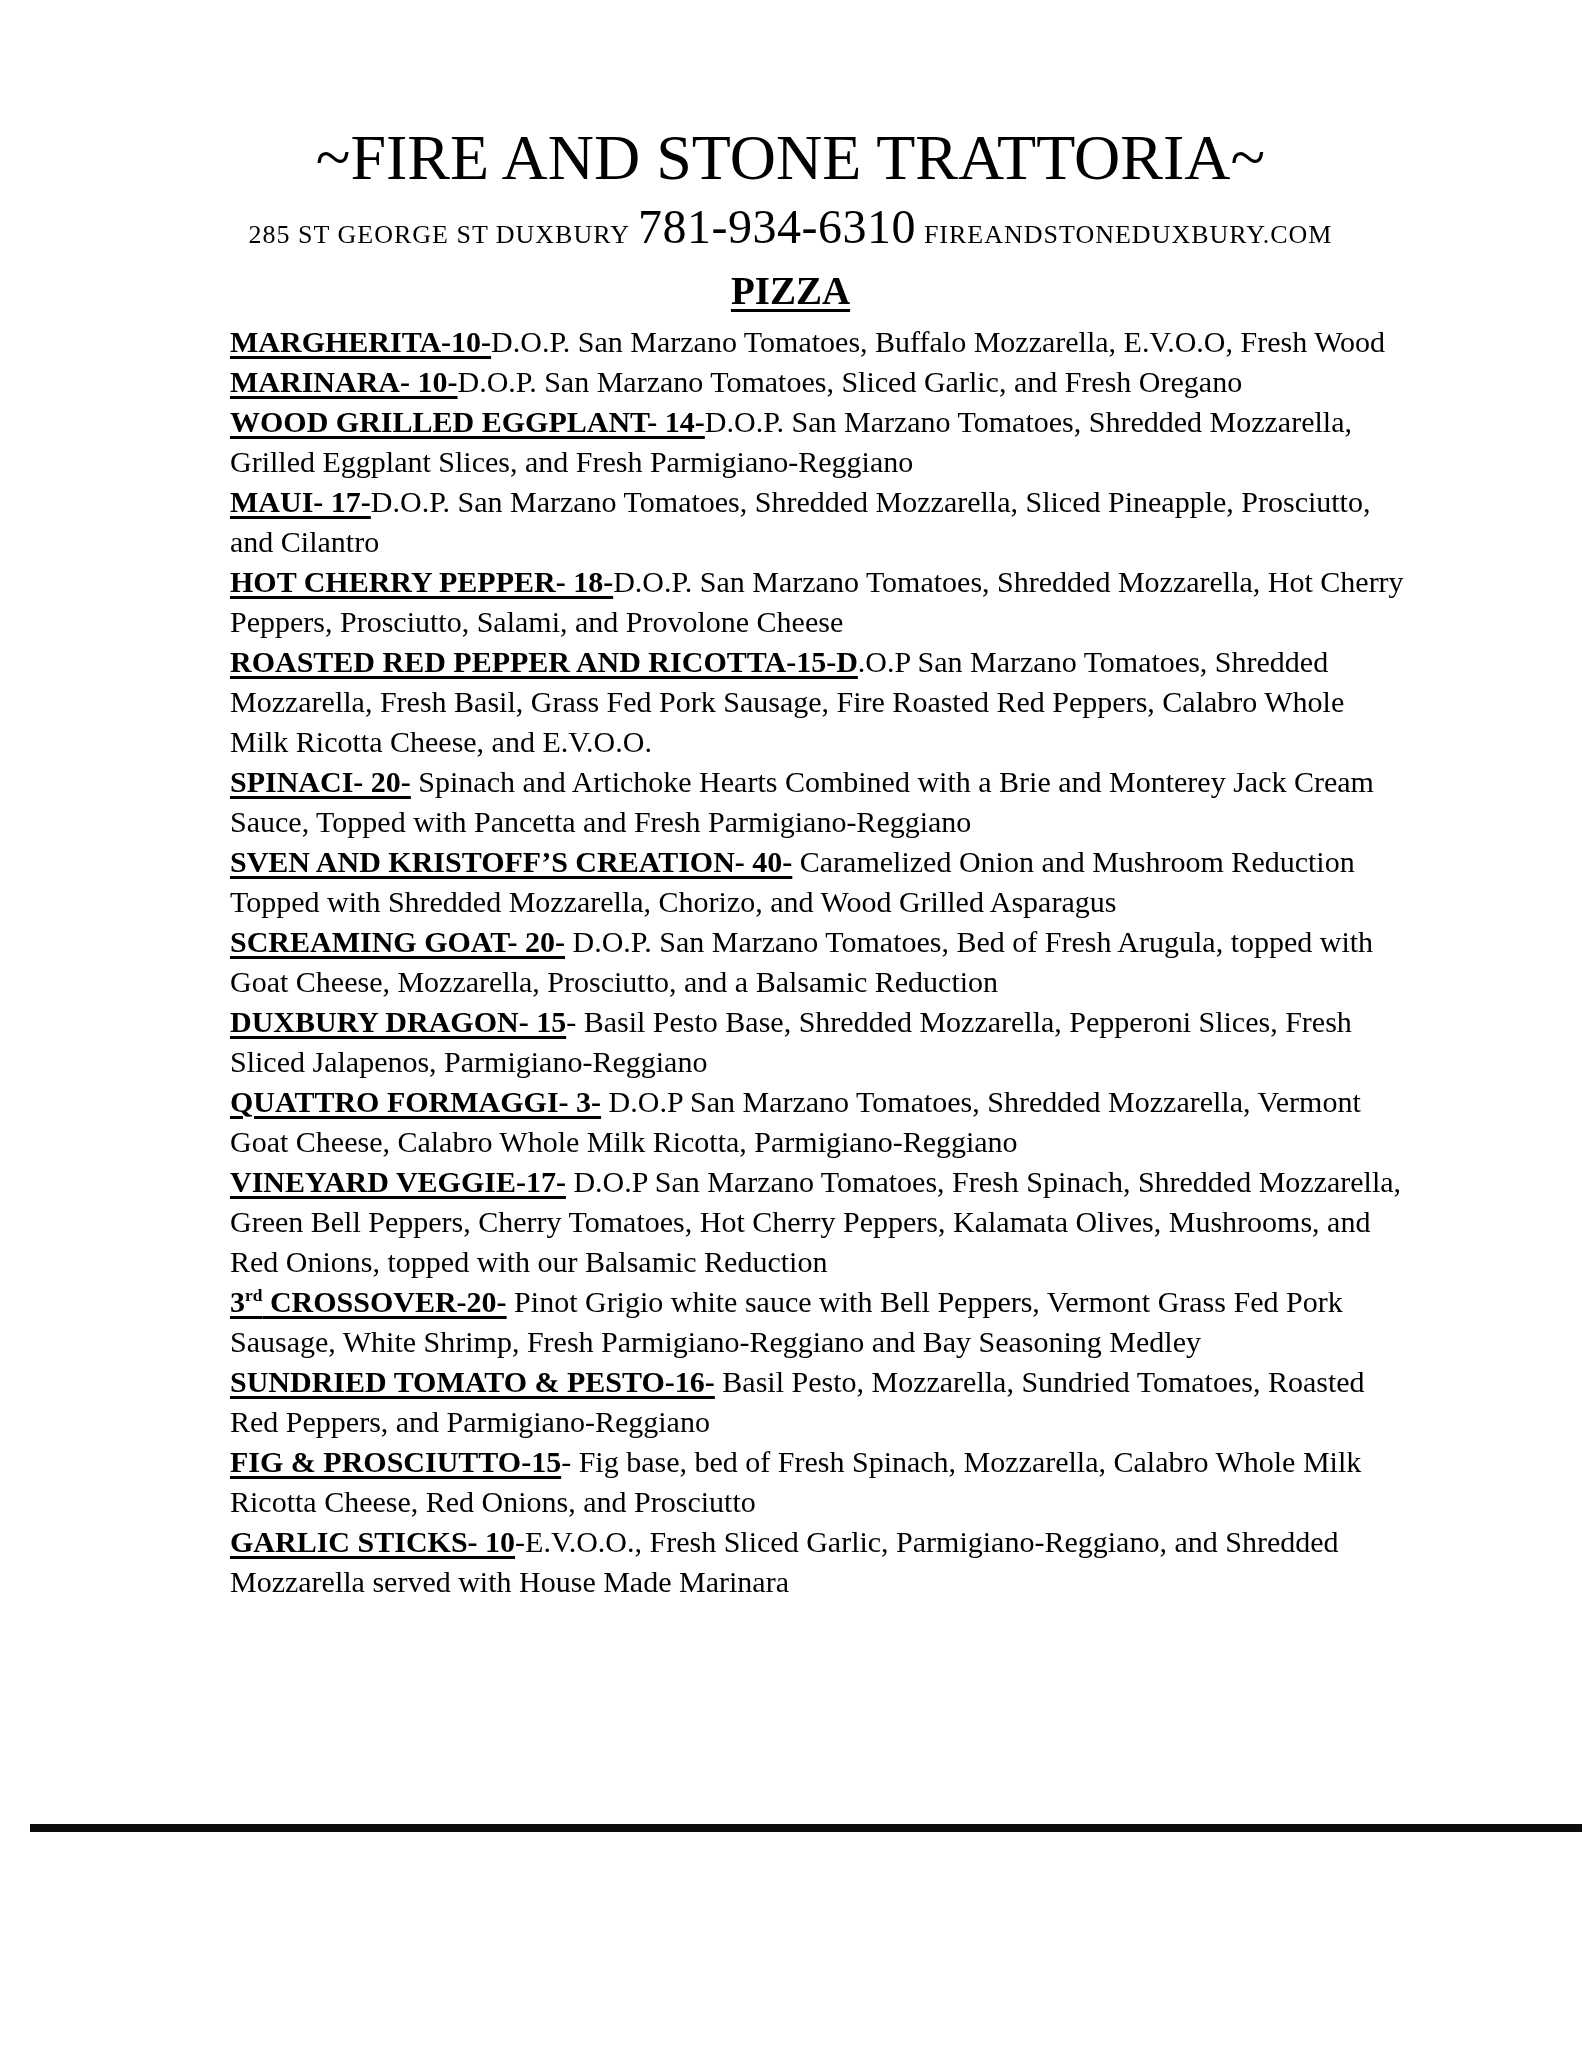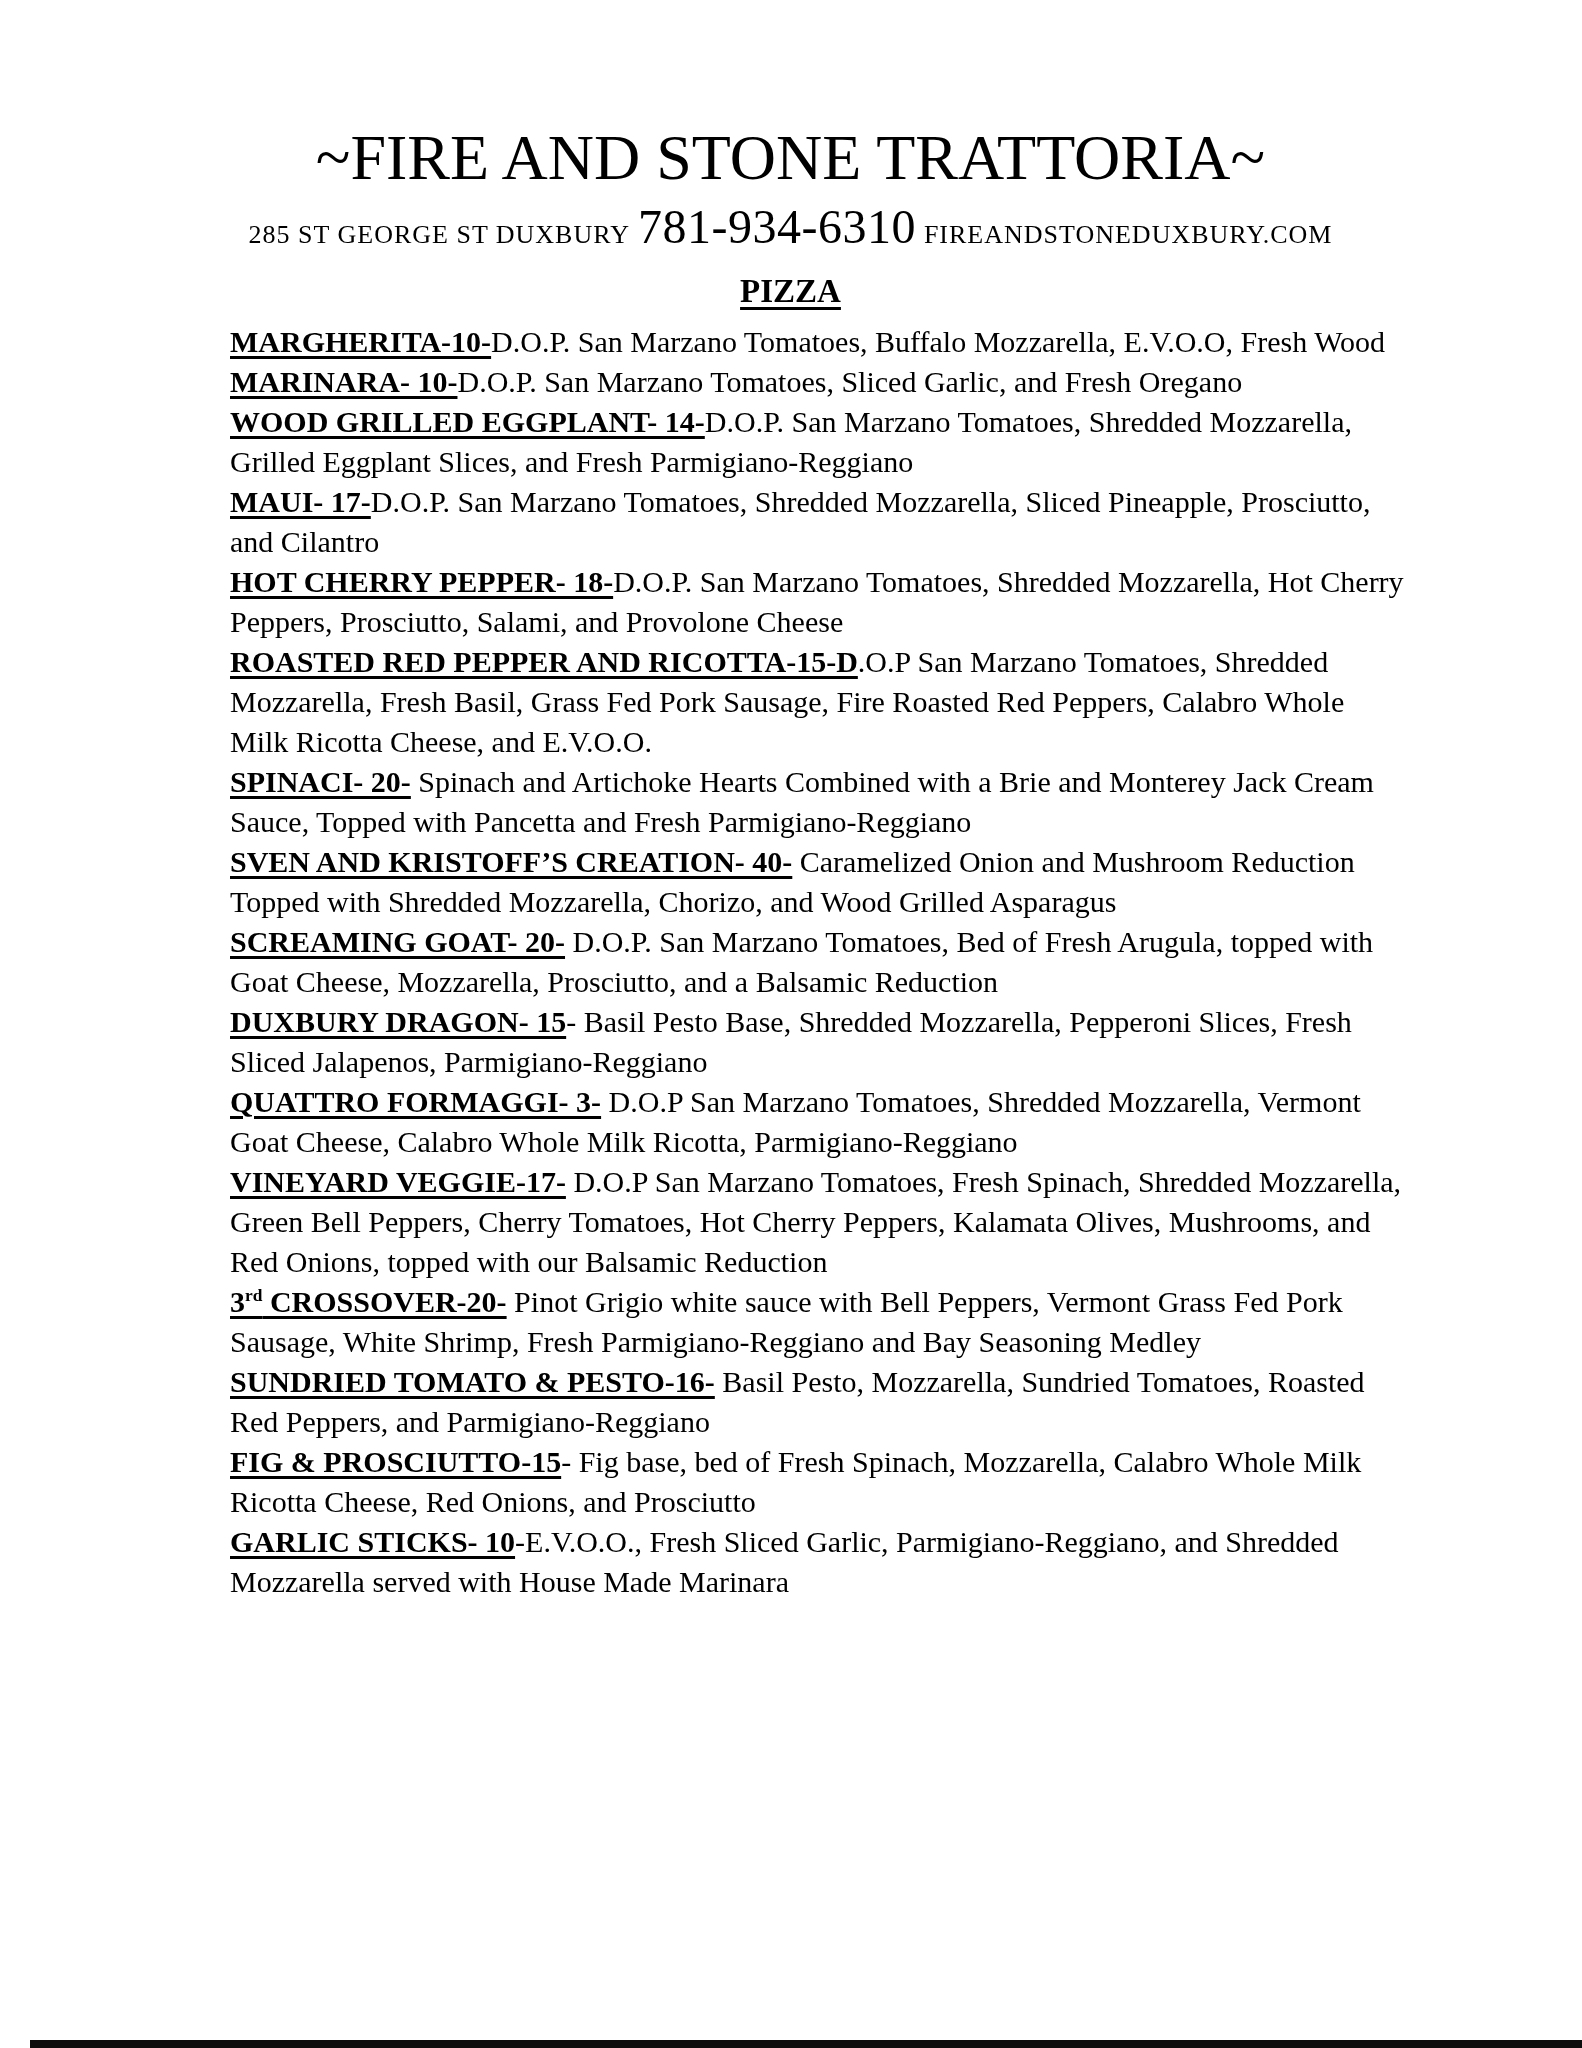--- a/index.html
+++ b/index.html
@@ -8,21 +8,21 @@
     height: 2048px;
     background: #ffffff;
     color: #000000;
     font-family: "Liberation Serif", "DejaVu Serif", serif;
     position: relative;
     overflow: hidden;
   }
   .page {
     box-sizing: border-box;
     width: 1582px;
-    height: 2048px;
+    height: 1832px;
     padding: 124px 175px 4px 230px;
     position: relative;
   }
   .page-header {
     text-align: center;
     position: relative;
     left: -28px;
   }
   .title {
     font-size: 64px;
@@ -37,21 +37,21 @@
     line-height: 62px;
     margin-top: 4px;
     white-space: nowrap;
   }
   .contact-phone {
     font-size: 48px;
     letter-spacing: 0.5px;
     margin: 0 8px;
   }
   .section-heading {
-    font-size: 33px;
+    font-size: 39px;
     line-height: 50px;
     margin: 0 0 6px 0;
     font-weight: bold;
     text-decoration: underline;
     text-decoration-thickness: 3px;
     text-underline-offset: 5px;
   }
   .menu { text-align: left; }
   .menu-item {
     margin: 0;

